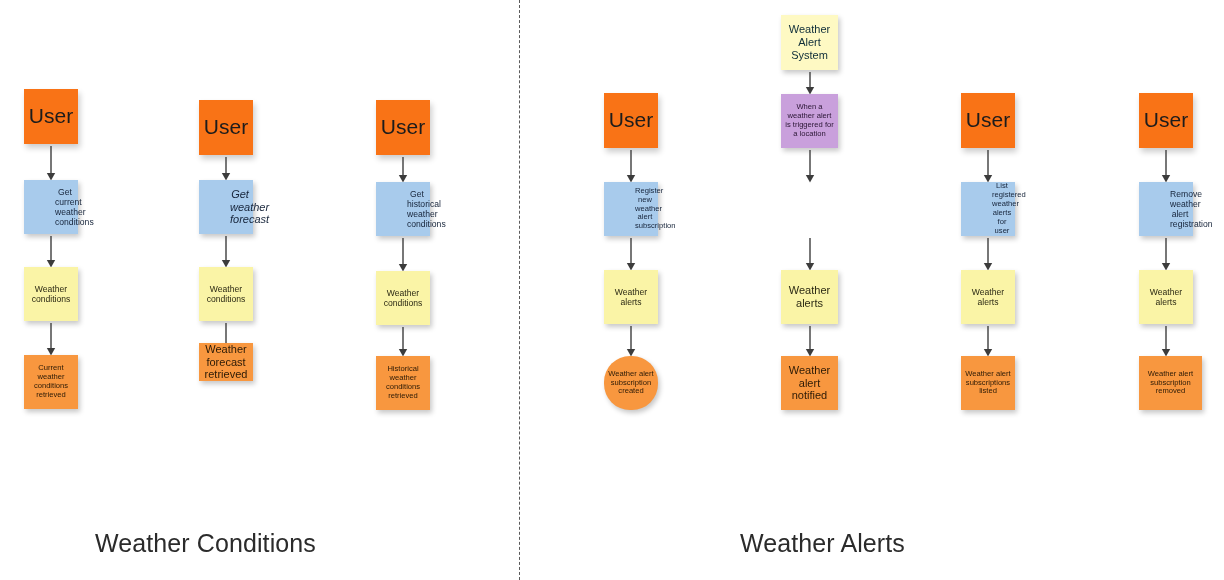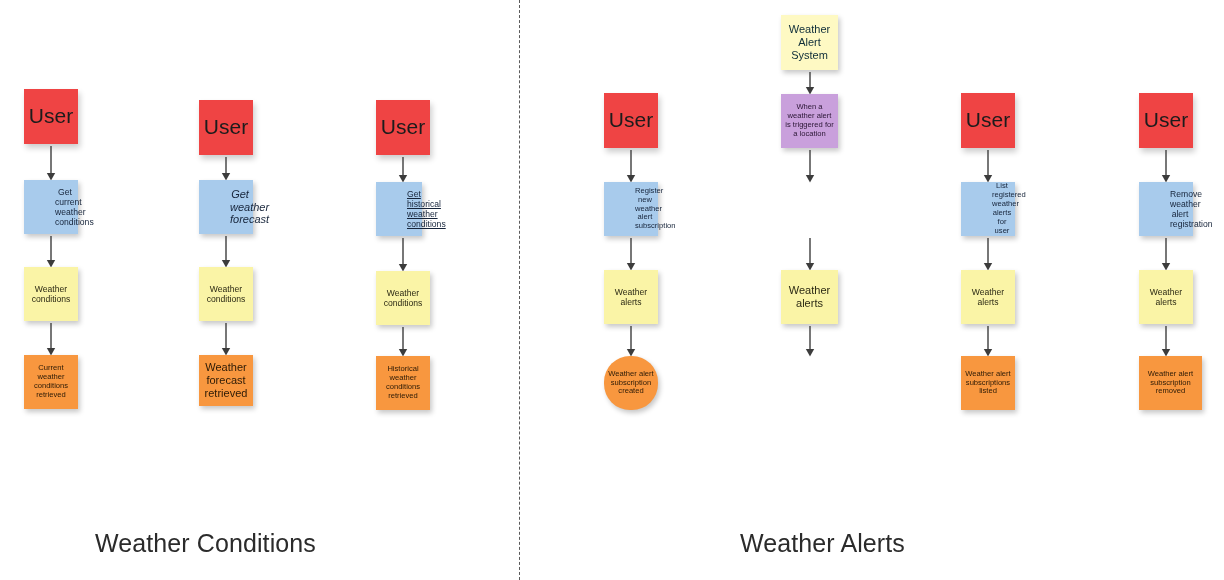--- a/index.html
+++ b/index.html
@@ -41,21 +41,21 @@
     text-align: center;
     line-height: 1.18;
     padding: 2px 3px;
     box-shadow: 2px 3px 5px rgba(0,0,0,0.22);
     -webkit-font-smoothing: antialiased;
   }
   .node span { display: block; width: 100%; }
 
   
   .node.actor {
-    background: #ef4444;
+    background: #f97316;
     color: #1c1c1c;
     box-shadow: 2px 4px 6px rgba(0,0,0,0.20);
   }
   
   .node.command {
     background: #a8cbec;
     color: #16243a;
     padding-left: 31px;
   }
   
@@ -148,31 +148,31 @@
       <line x1="12" y1="2" x2="12" y2="27"></line>
       <polygon points="7.8,26 16.2,26 12,33.5"></polygon>
     </svg>
     <div class="node readmodel fs-sm" style="left: 199px; top: 267px; width: 54px; height: 54px;">
       <span>Weather conditions</span>
     </div>
     <svg class="arrow" width="24" height="42" style="left: 214px; top: 321px;">
       <line x1="12" y1="2" x2="12" y2="28"></line>
       <polygon points="7.8,27 16.2,27 12,34.5"></polygon>
     </svg>
-    <div class="node event fs-md" style="left: 199px; top: 355px; width: 54px; height: 51px;">
+    <div class="node event fs-md" style="left: 199px; top: 343px; width: 54px; height: 38px;">
       <span>Weather forecast retrieved</span>
     </div>
     <div class="node actor fs-xl" style="left: 376px; top: 100px; width: 54px; height: 55px;">
       <span>User</span>
     </div>
     <svg class="arrow" width="24" height="35" style="left: 391px; top: 155px;">
       <line x1="12" y1="2" x2="12" y2="21"></line>
       <polygon points="7.8,20 16.2,20 12,27.5"></polygon>
     </svg>
-    <div class="node command fs-sm" style="left: 376px; top: 182px; width: 46px; height: 54px; text-decoration: underline;">
+    <div class="node command fs-sm" style="left: 376px; top: 182px; width: 54px; height: 54px;">
       <span>Get historical weather conditions</span>
     </div>
     <svg class="arrow" width="24" height="43" style="left: 391px; top: 236px;">
       <line x1="12" y1="2" x2="12" y2="29"></line>
       <polygon points="7.8,28 16.2,28 12,35.5"></polygon>
     </svg>
     <div class="node readmodel fs-sm" style="left: 376px; top: 271px; width: 54px; height: 54px;">
       <span>Weather conditions</span>
     </div>
     <svg class="arrow" width="24" height="39" style="left: 391px; top: 325px;">
@@ -225,20 +225,23 @@
       <line x1="12" y1="2" x2="12" y2="28"></line>
       <polygon points="7.8,27 16.2,27 12,34.5"></polygon>
     </svg>
     <div class="node readmodel fs-md" style="left: 781px; top: 270px; width: 57px; height: 54px;">
       <span>Weather alerts</span>
     </div>
     <svg class="arrow" width="24" height="40" style="left: 797.5px; top: 324px;">
       <line x1="12" y1="2" x2="12" y2="26"></line>
       <polygon points="7.8,25 16.2,25 12,32.5"></polygon>
     </svg>
+    <div class="node event fs-md" style="left: 781px; top: 356px; width: 57px; height: 54px;">
+      <span>Weather alert notified</span>
+    </div>
     <div class="node actor fs-xl" style="left: 961px; top: 93px; width: 54px; height: 55px;">
       <span>User</span>
     </div>
     <svg class="arrow" width="24" height="42" style="left: 976px; top: 148px;">
       <line x1="12" y1="2" x2="12" y2="28"></line>
       <polygon points="7.8,27 16.2,27 12,34.5"></polygon>
     </svg>
     <div class="node command fs-xs" style="left: 961px; top: 182px; width: 54px; height: 54px;">
       <span>List registered weather alerts for user</span>
     </div>

